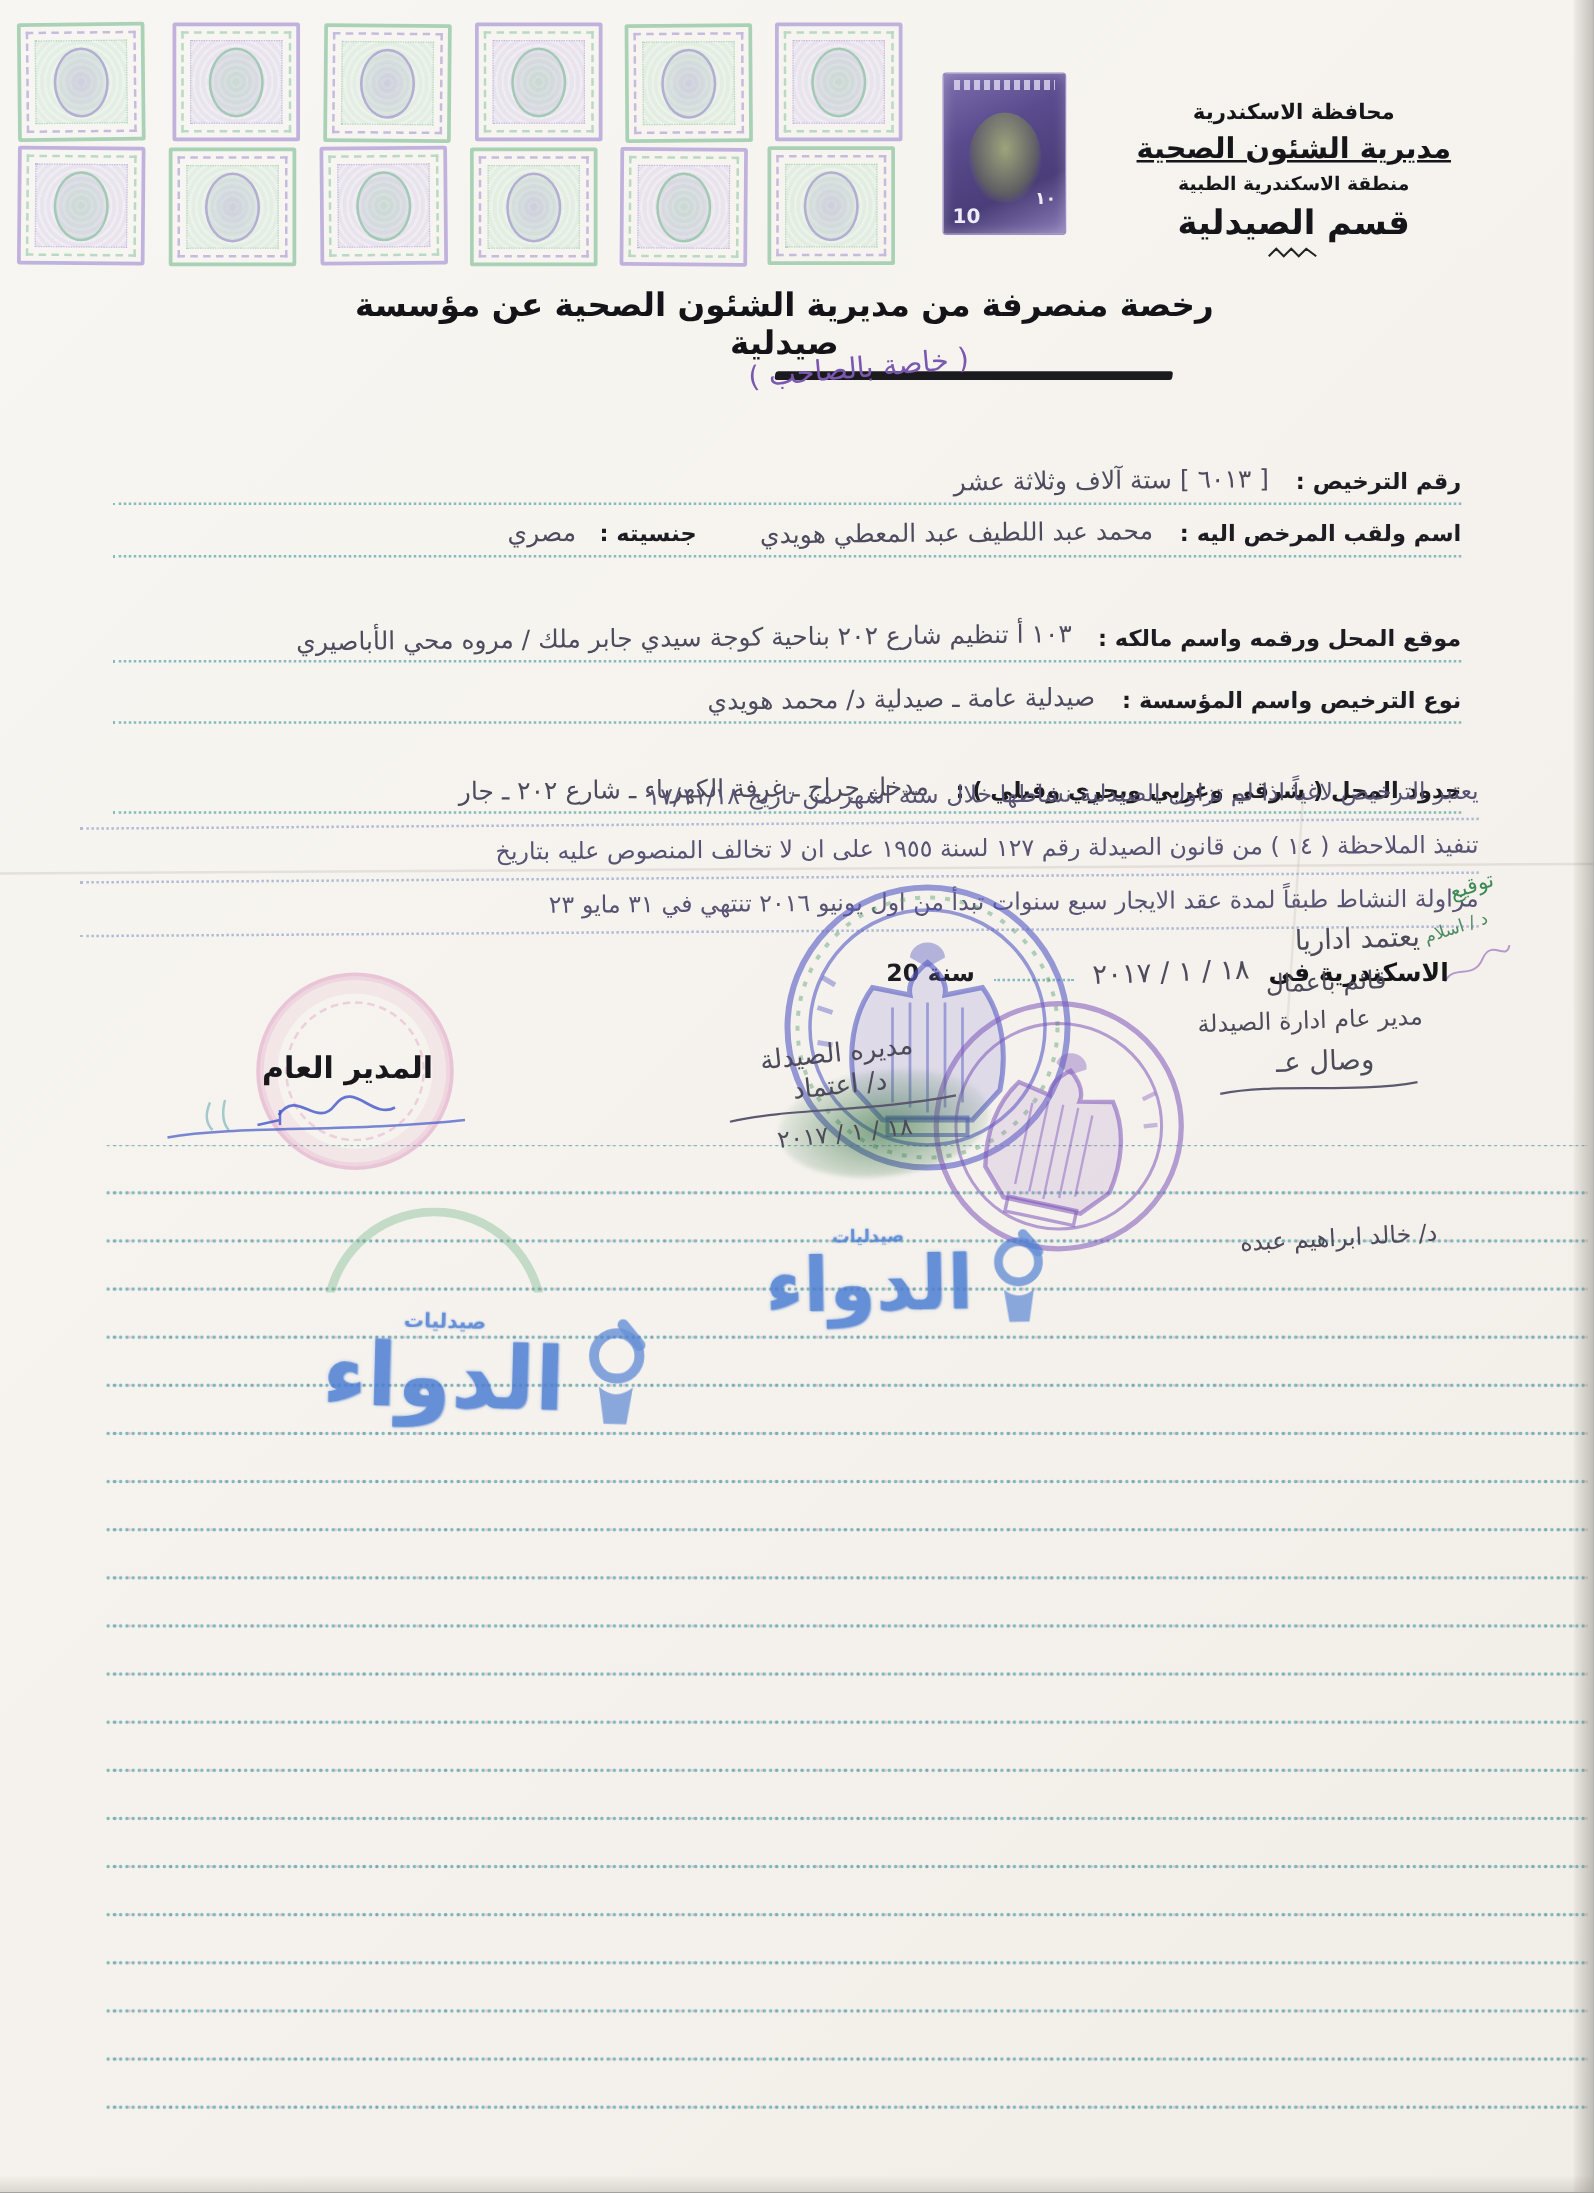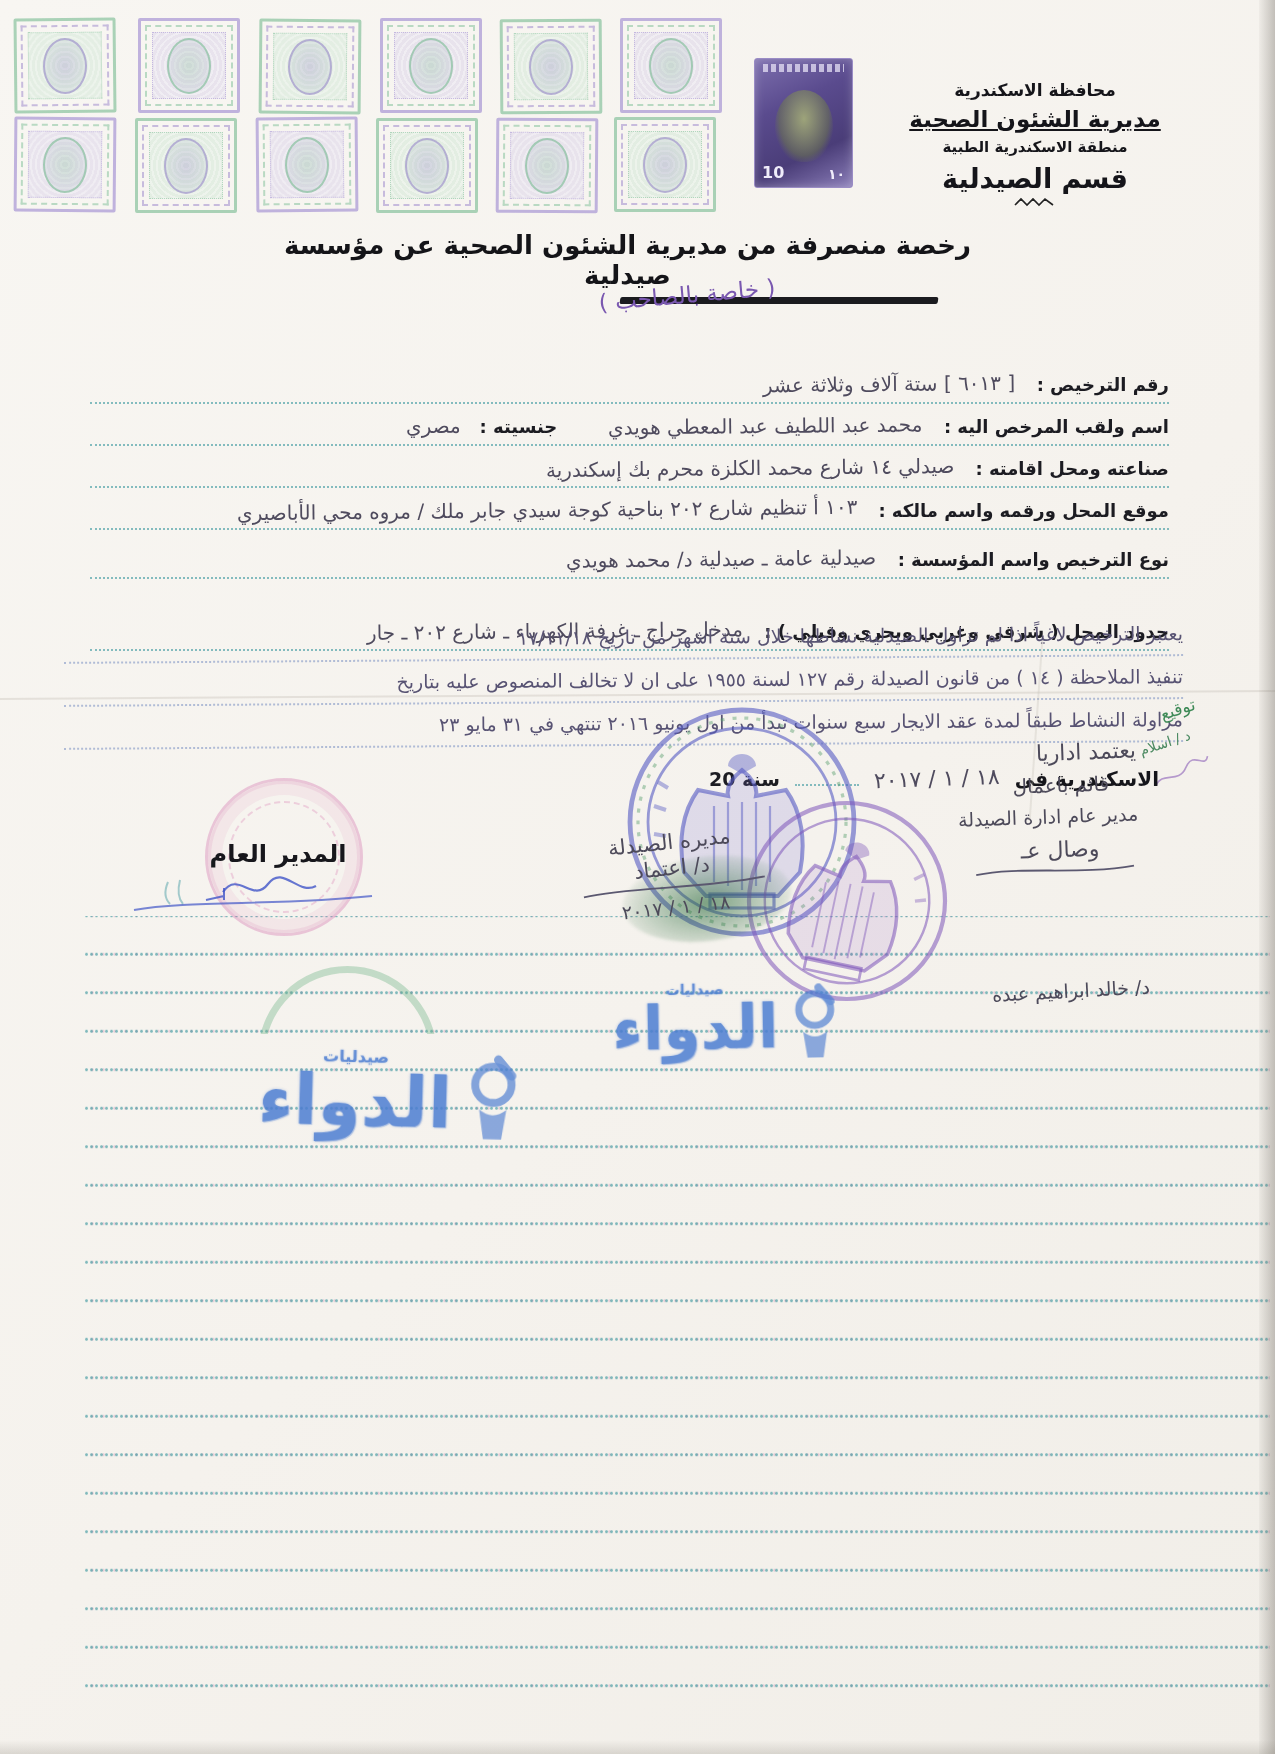--- a/index.html
+++ b/index.html
@@ -34,21 +34,21 @@
   
   .tax{position:absolute;left:754px;top:18px;width:97px;height:128px;border-radius:3px;
        background:linear-gradient(155deg,#7d6fae 0%,#5a4b8e 35%,#4a3d78 70%,#8a7db8 100%);
        border:1px solid #9a8cc5;box-shadow:inset 0 0 10px rgba(255,255,255,.25);margin-top:40px;}
   .tax .emb{position:absolute;left:50%;top:52%;width:58px;height:72px;transform:translate(-50%,-50%);
             border-radius:50% 50% 45% 45%;
             background:radial-gradient(ellipse at 50% 40%,rgba(170,180,120,.85),rgba(110,120,80,.55) 60%,transparent 75%);}
   .tax .topline{position:absolute;top:5px;left:8px;right:8px;height:8px;
             background:repeating-linear-gradient(90deg,rgba(230,225,245,.75) 0 5px,transparent 5px 8px);}
   .tax .v10{position:absolute;left:7px;bottom:5px;color:#efecfa;font-weight:bold;font-size:16px;}
-  .tax .v10ar{position:absolute;right:7px;bottom:5px;color:#efecfa;font-weight:bold;font-size:14px;}
+  .tax .v10ar{position:absolute;right:7px;bottom:20px;color:#efecfa;font-weight:bold;font-size:14px;}
 
   
   .hdr{position:absolute;top:80px;left:880px;width:310px;text-align:center;direction:rtl;color:#15151a;}
   .hdr .h1{font-size:17px;font-weight:bold;}
   .hdr .h2{font-size:23px;font-weight:bold;margin-top:6px;text-decoration:underline;}
   .hdr .h3{font-size:15px;font-weight:bold;margin-top:6px;}
   .hdr .h4{font-size:27px;font-weight:bold;margin-top:7px;letter-spacing:1px;}
   .hdr .zig{margin-top:2px;}
 
   .title{position:absolute;top:230px;left:280px;right:300px;text-align:center;direction:rtl;
@@ -240,24 +240,20 @@
   <div class="frow" style="top:372px;">
     <span class="flabel">رقم الترخيص :</span>
     <span class="hand">[ ٦٠١٣ ]  ستة آلاف وثلاثة عشر</span>
   </div>
   <div class="frow" style="top:414px;">
     <span class="flabel">اسم ولقب المرخص اليه :</span>
     <span class="hand">محمد عبد اللطيف عبد المعطي هويدي</span>
     <span class="flabel mid">جنسيته :</span>
     <span class="hand2">مصري</span>
   </div>
-  <div class="frow" style="top:456px;">
-    <span class="flabel">صناعته ومحل اقامته :</span>
-    <span class="hand">صيدلي      ١٤ شارع محمد الكلزة محرم بك إسكندرية</span>
-  </div>
   <div class="frow" style="top:498px;">
     <span class="flabel">موقع المحل ورقمه واسم مالكه :</span>
     <span class="hand">١٠٣ أ تنظيم شارع ٢٠٢ بناحية كوجة سيدي جابر ملك / مروه محي الأباصيري</span>
   </div>
   <div class="frow" style="top:547px;">
     <span class="flabel">نوع الترخيص واسم المؤسسة :</span>
     <span class="hand">صيدلية عامة ـ صيدلية د/ محمد هويدي</span>
   </div>
   <div class="frow" style="top:619px;">
     <span class="flabel">حدود المحل ( شرقي وغربي وبحري وقبلي ) :</span>

